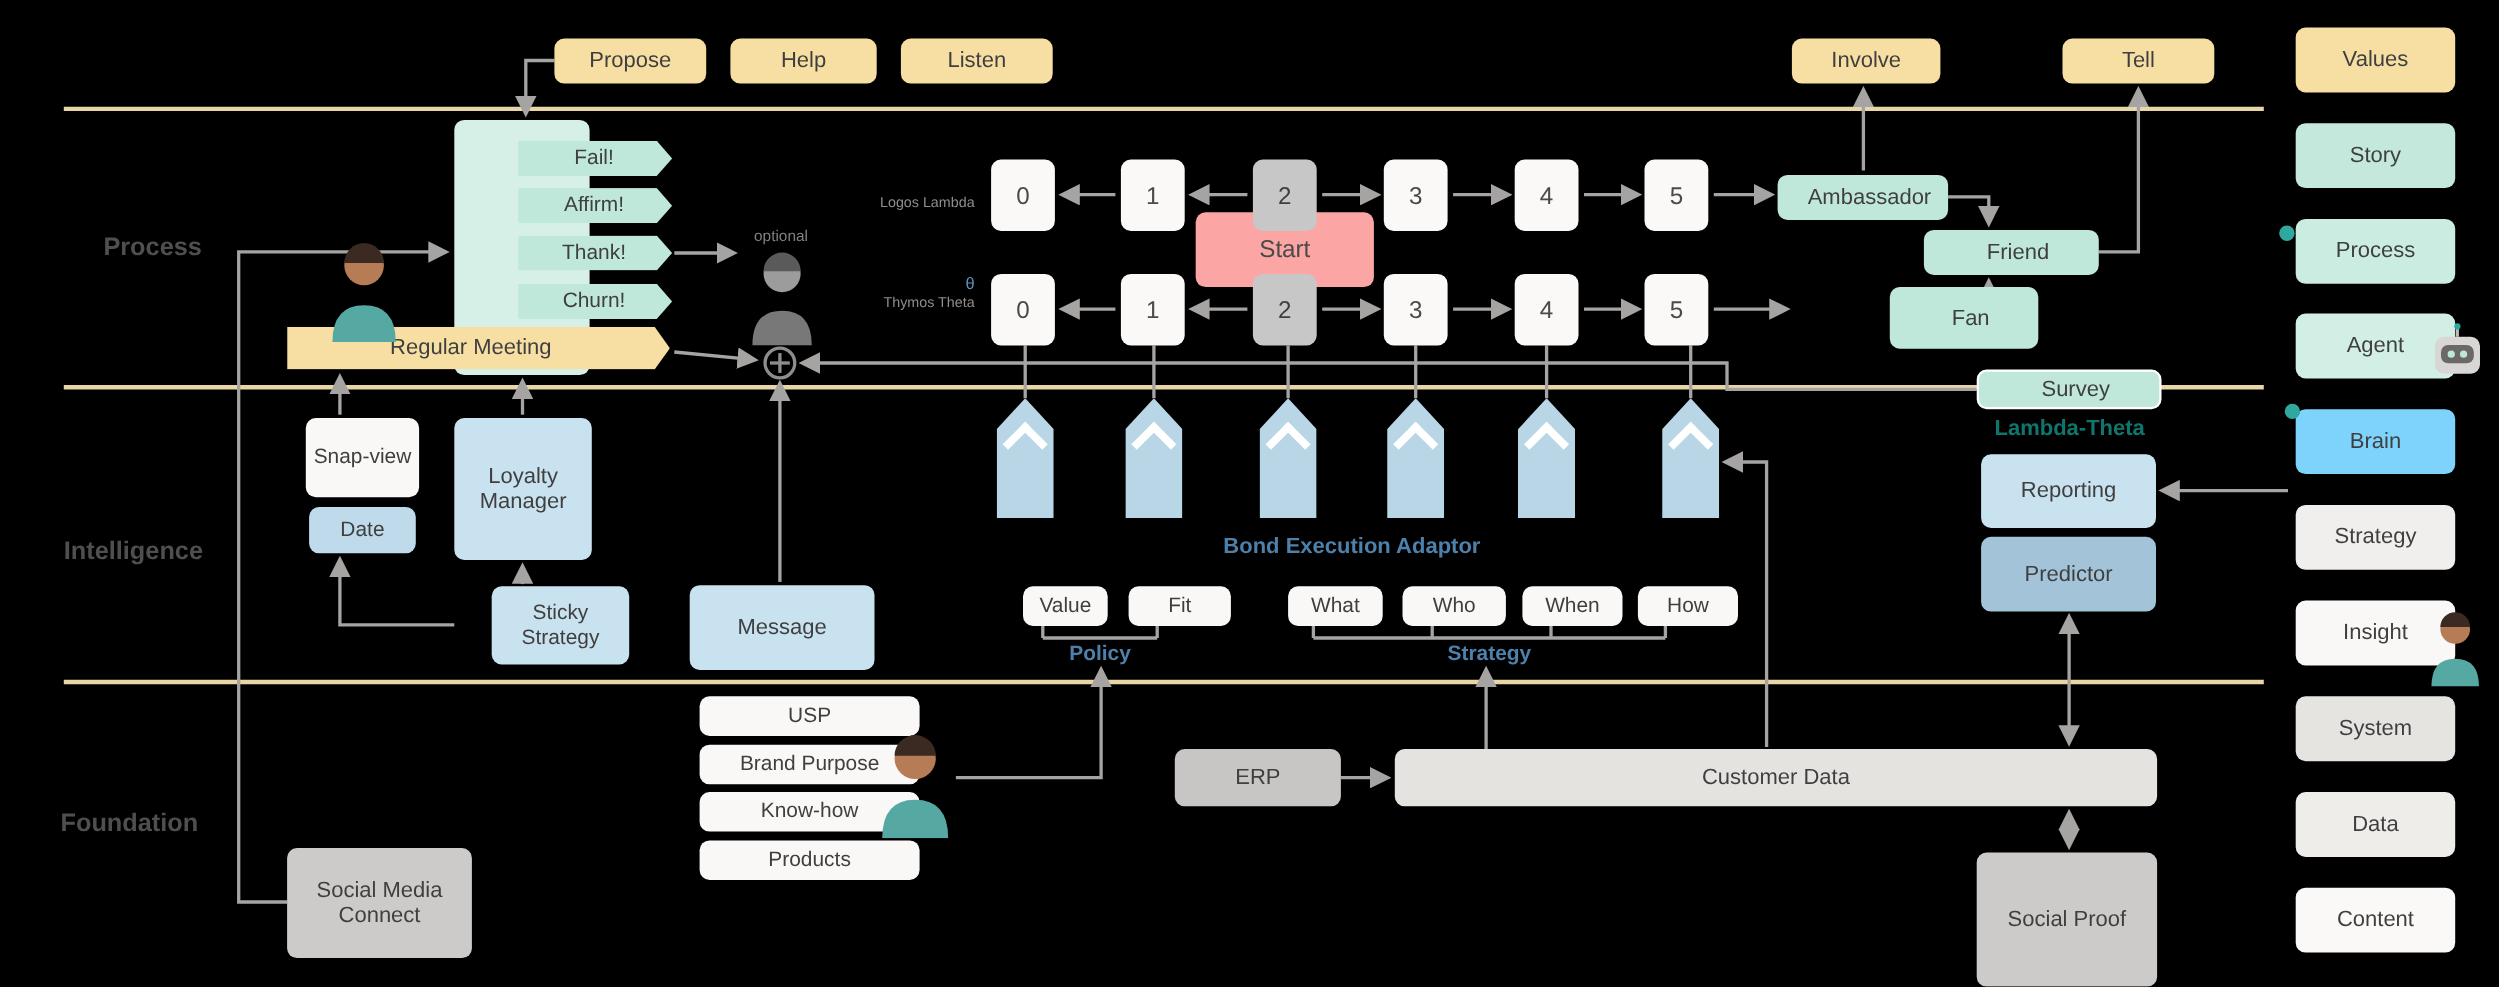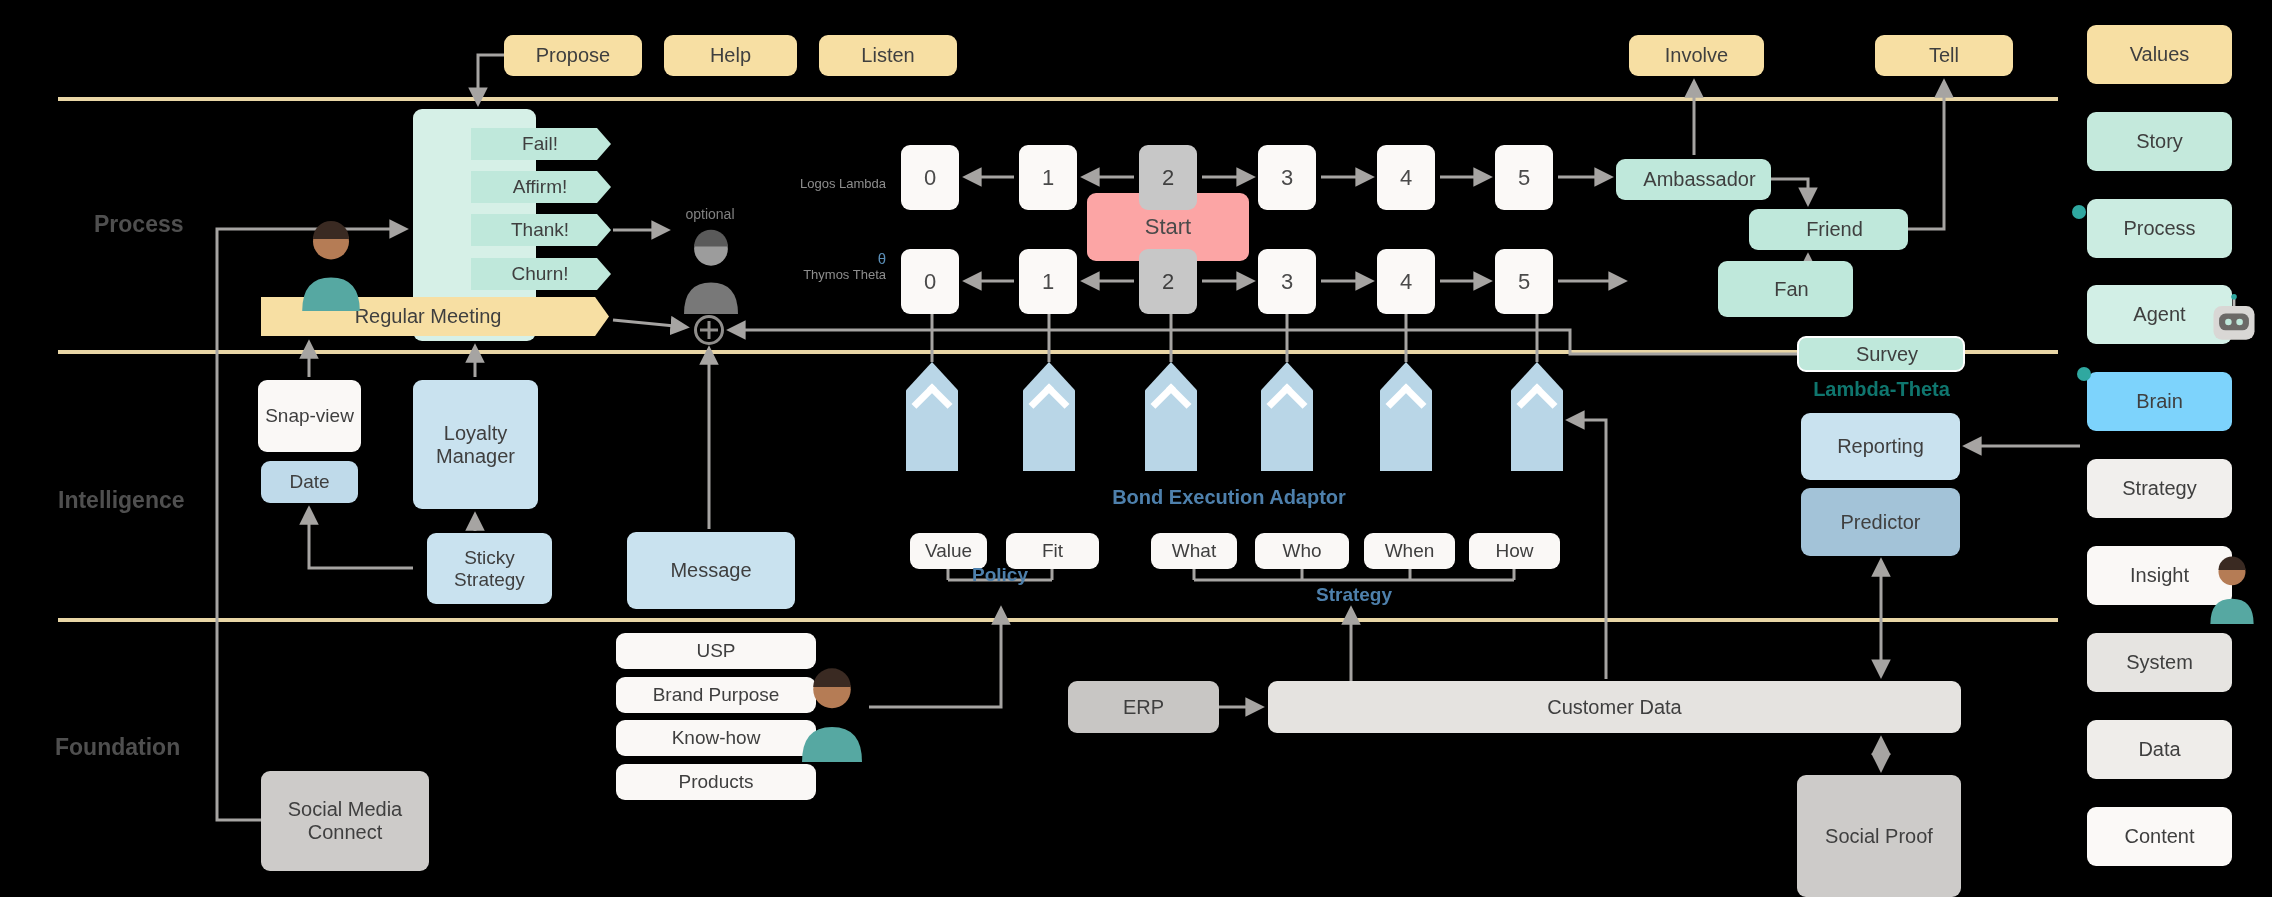--- a/index.html
+++ b/index.html
@@ -29,21 +29,21 @@
         clip-path:polygon(50% 0,100% 26%,100% 100%,0 100%,0 26%);}
   .bond i{position:absolute;left:50%;top:36%;width:22px;height:22px;border-top:7px solid #fff;
         border-left:7px solid #fff;transform:translate(-50%,-40%) rotate(45deg);}
   .merge{position:absolute;width:30px;height:30px;border:3px solid #8F8D8B;border-radius:50%;
         background:#000;z-index:3;box-sizing:border-box;}
   .merge:before,.merge:after{content:"";position:absolute;background:#8F8D8B;}
   .merge:before{left:50%;top:3px;width:3px;height:18px;transform:translateX(-50%);}
   .merge:after{top:50%;left:3px;height:3px;width:18px;transform:translateY(-50%);}
   .dot{position:absolute;width:14px;height:14px;border-radius:50%;background:#2FA8A0;z-index:4;}
   .avatar{position:absolute;z-index:4;}
-  .sm2{font-size:19px;}
+  .sm2{font-size:19px;margin-left:20px;}
 </style>
 </head>
 <body>
 
 <div class="stage">
 
   <svg class="wires" width="2272" height="897" viewBox="0 0 2272 897">
     <defs>
       <marker id="ah" viewBox="0 0 10 10" refX="7.5" refY="5" markerWidth="6.5" markerHeight="6.5" orient="auto-start-reverse">
         <path d="M0 0 L10 5 L0 10 Z" fill="#A6A4A2"></path>
@@ -192,21 +192,21 @@
   <div class="bond" style="left:1380px;top:362px">
       <i></i>
     </div>
   <div class="bond" style="left:1511px;top:362px">
       <i></i>
     </div>
   <div class="bluelabel" style="left:1089px;top:486px;width:280px">Bond Execution Adaptor</div>
 
   <div class="node white sm2" style="left:910px;top:533px;width:77px;height:36px">Value</div>
   <div class="node white sm2" style="left:1006px;top:533px;width:93px;height:36px">Fit</div>
-  <div class="bluelabel" style="left:940px;top:564px;width:120px;font-size:19px">Policy</div>
+  <div class="bluelabel" style="left:940px;top:584px;width:120px;font-size:19px">Policy</div>
   <div class="node white sm2" style="left:1151px;top:533px;width:86px;height:36px">What</div>
   <div class="node white sm2" style="left:1255px;top:533px;width:94px;height:36px">Who</div>
   <div class="node white sm2" style="left:1364px;top:533px;width:91px;height:36px">When</div>
   <div class="node white sm2" style="left:1469px;top:533px;width:91px;height:36px">How</div>
   <div class="bluelabel" style="left:1294px;top:584px;width:120px;font-size:19px">Strategy</div>
 
   <div class="bluelabel" style="left:1789px;top:378px;width:185px;color:#0f766e">Lambda-Theta</div>
   <div class="node blue" style="left:1801px;top:413px;width:159px;height:67px">Reporting</div>
   <div class="node bluedark" style="left:1801px;top:488px;width:159px;height:68px">Predictor</div>
 

